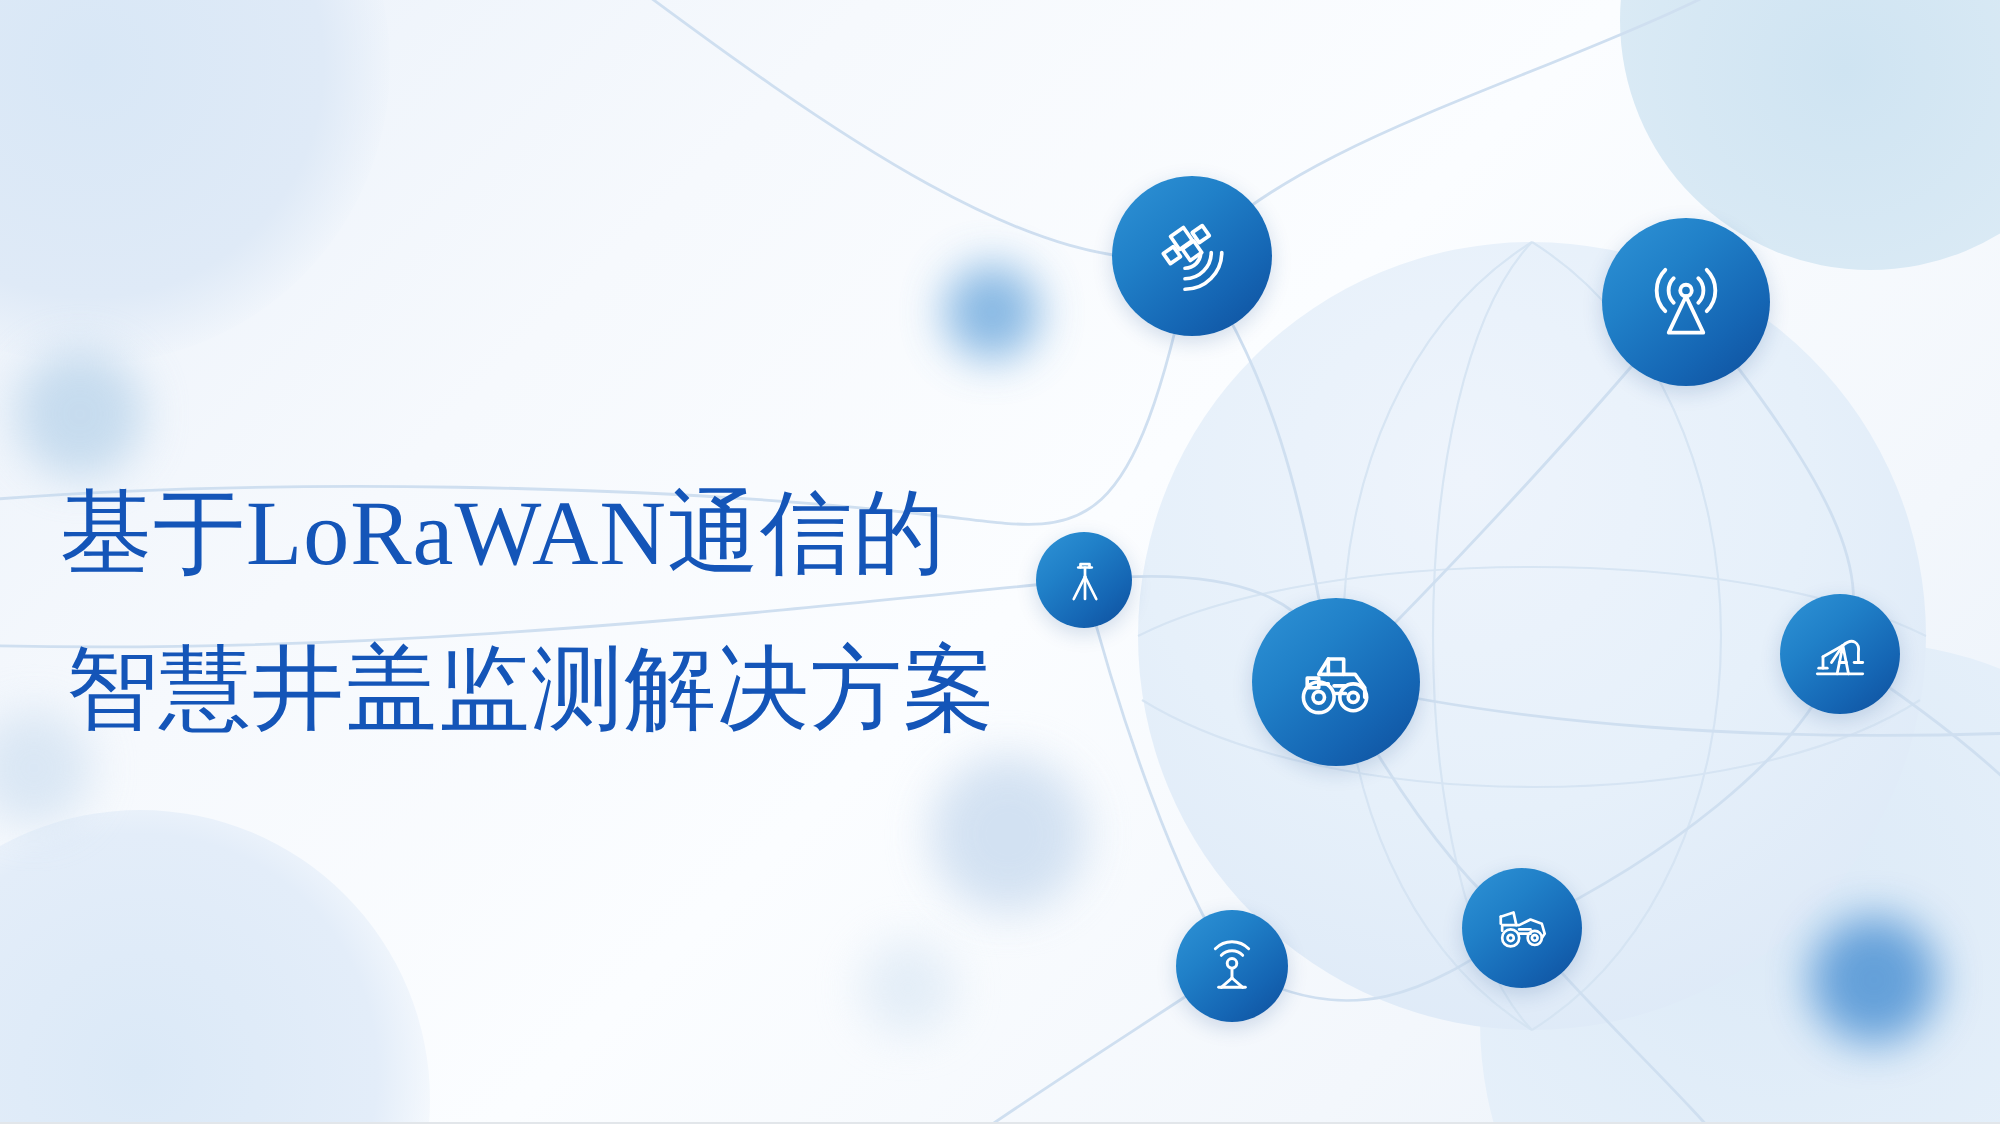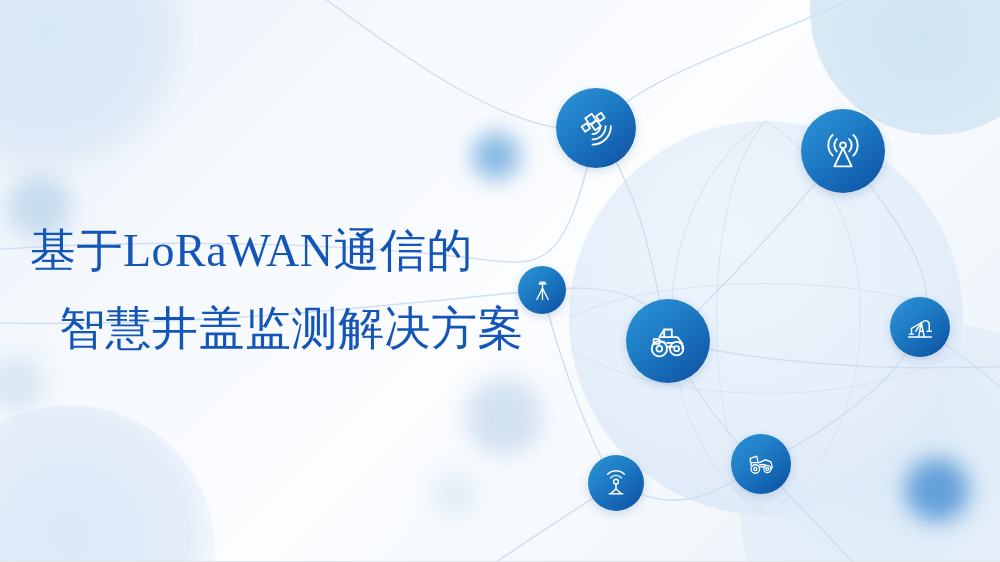--- a/index.html
+++ b/index.html
@@ -76,34 +76,34 @@
     display: flex;
     align-items: center;
     justify-content: center;
   }
   .node svg { display: block; }
 
   
   #headline {
     position: absolute;
     left: 30px;
-    top: 228px;
+    top: 244px;
     width: 520px;
   }
   #headline .line {
     color: #1455b8;
     font-family: "Liberation Serif", "DejaVu Serif", serif;
     font-size: 46px;
     font-weight: 400;
     letter-spacing: .5px;
     line-height: 1.0;
     white-space: nowrap;
   }
   #headline .line-1 { margin-bottom: 32px; }
-  #headline .line-2 { padding-left: 3px; text-align: center; }
+  #headline .line-2 { padding-left: 3px; }
 </style>
 </head>
 <body>
 
 <div id="slide">
 
   <div class="blob blob-tl"></div>
   <div class="blob blob-tr"></div>
   <div class="blob blob-bl"></div>
   <div class="blob blob-br"></div>

